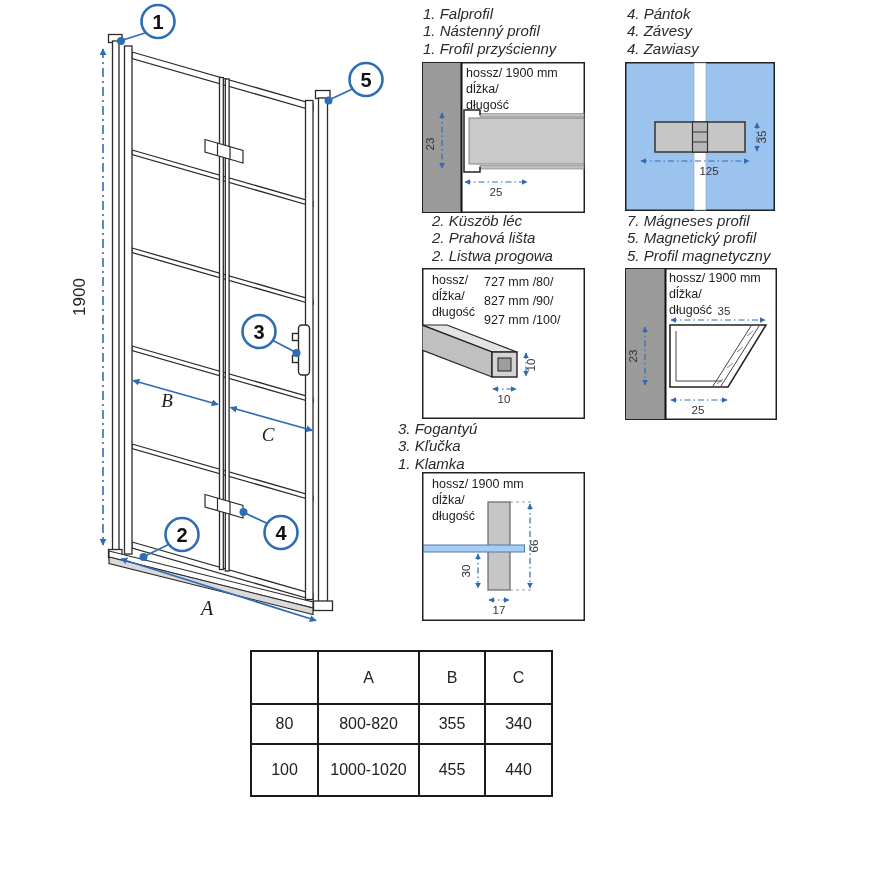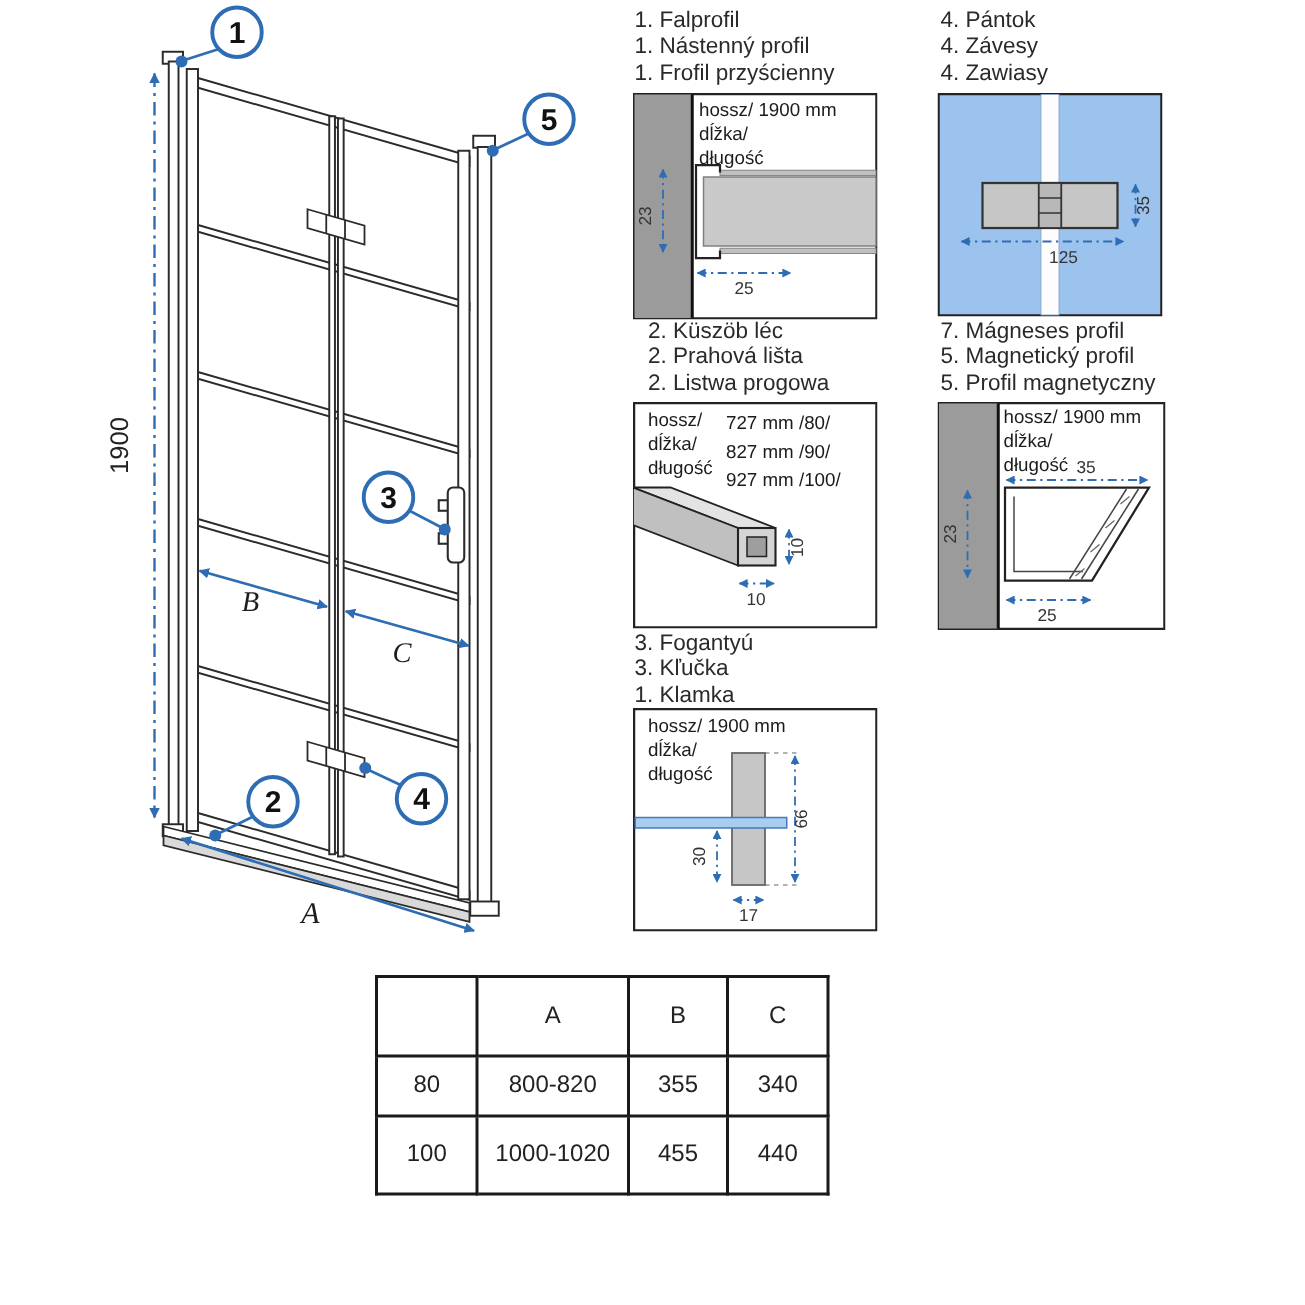--- a/index.html
+++ b/index.html
@@ -1,21 +1,21 @@
 <!DOCTYPE html>
 <html><head>
 <meta charset="utf-8">
 <style>
   html,body{margin:0;padding:0;}
   body{
     width:870px;height:870px;position:relative;background:#ffffff;
     font-family:"Liberation Sans", sans-serif;color:#2b2b2b;overflow:hidden;
   }
   .abs{position:absolute;}
-  .sec .t{font-size:15px;line-height:17.4px;white-space:nowrap;color:#2a2a2a;}
+  .sec .t{font-size:15px;line-height:17.4px;white-space:nowrap;color:#2a2a2a;font-style:italic;}
   svg text{font-family:"Liberation Sans", sans-serif;}
   .dimtxt{font-size:11.5px;fill:#333;}
   .boxtxt{font-size:12.5px;fill:#1c1c1c;}
   .itl{font-family:"Liberation Serif", serif;font-style:italic;fill:#1d1d1d;}
   table.spec{
     position:absolute;left:250px;top:650px;border-collapse:collapse;table-layout:fixed;
     font-size:16px;color:#222;
   }
   table.spec td{border:2px solid #1a1a1a;text-align:center;background:#fff;}
 </style>
@@ -234,21 +234,21 @@
     <line x1="118" y1="79" x2="112" y2="84" stroke="#666" stroke-width="0.8"></line>
     <line x1="108" y1="95" x2="102" y2="100" stroke="#666" stroke-width="0.8"></line>
     <line x1="98" y1="111" x2="92" y2="116" stroke="#666" stroke-width="0.8"></line>
   </g>
   <line x1="20" y1="59" x2="20" y2="117" stroke="#2e6db4" stroke-width="1.2" stroke-dasharray="6 3 1.5 3" marker-start="url(#mb5)" marker-end="url(#mb5)"></line>
   <text class="dimtxt" x="12" y="88" transform="rotate(-90 12 88)" text-anchor="middle">23</text>
   <line x1="46" y1="132" x2="102" y2="132" stroke="#2e6db4" stroke-width="1.2" stroke-dasharray="6 3 1.5 3" marker-start="url(#mb5)" marker-end="url(#mb5)"></line>
   <text class="dimtxt" x="73" y="146" text-anchor="middle">25</text>
 </svg>
 
-<div class="abs sec" style="left:423px;top:420px">
+<div class="abs sec" style="left:398px;top:420px">
   <div class="t">3. Fogantyú</div>
   <div class="t">3. Kľučka</div>
   <div class="t">1. Klamka</div>
 </div>
 <svg class="abs" style="left:422px;top:472px" width="163" height="149" viewBox="0 0 163 149">
   <defs>
     <marker id="mb3" viewBox="0 0 10 10" refX="9" refY="5" markerWidth="6" markerHeight="6" orient="auto-start-reverse" markerUnits="userSpaceOnUse">
       <path d="M0,0 L10,5 L0,10 z" fill="#2e6db4"></path>
     </marker>
   </defs>

